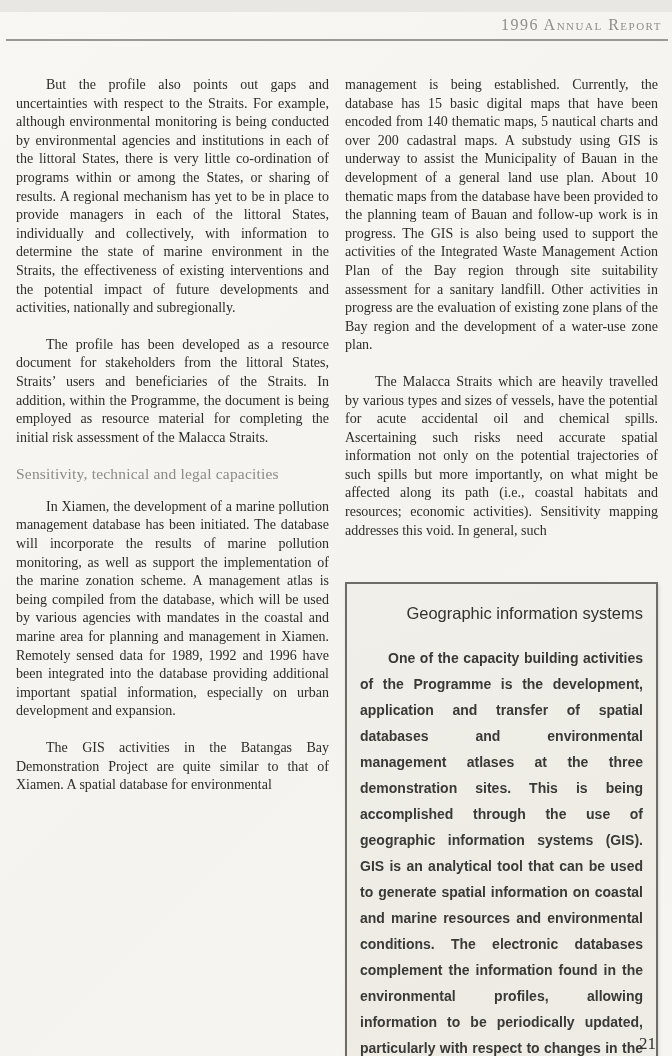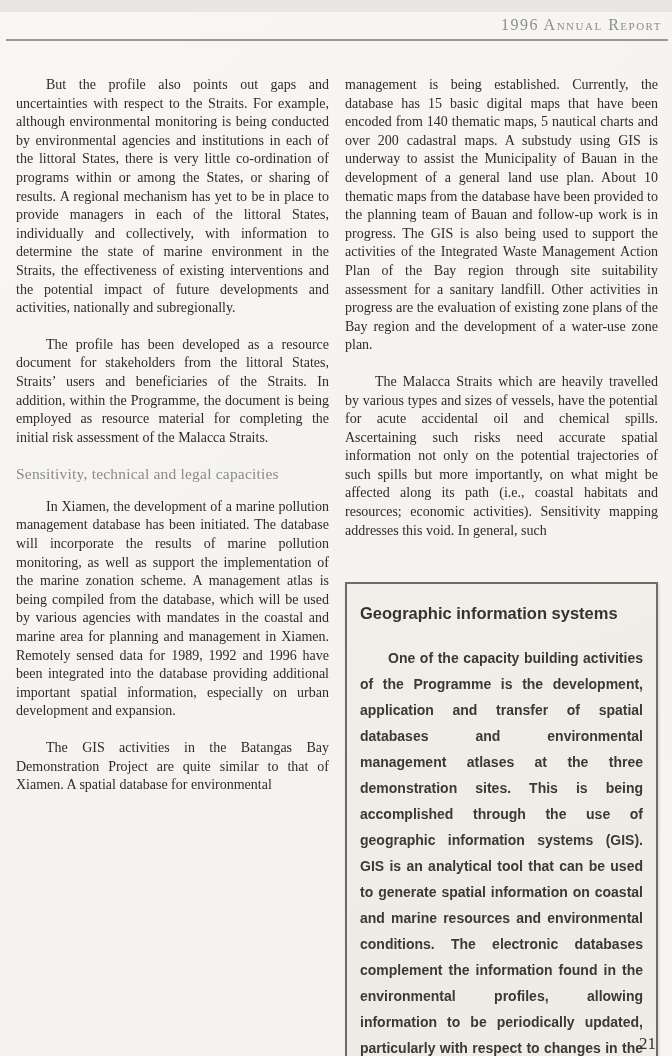--- a/index.html
+++ b/index.html
@@ -62,22 +62,22 @@
   .info-box{
     margin-top:42px;
     border:2px solid #6d6c68;
     background:linear-gradient(160deg,#f1efe9 0%,#edebe4 60%,#f0eee8 100%);
     box-shadow:1px 2px 3px rgba(0,0,0,.12);
     padding:16px 13px 14px 13px;
     font-family:"Liberation Sans","DejaVu Sans",sans-serif;
     box-sizing:border-box;
   }
   .info-box-title{
-    text-align:left;
-    font-weight:bold;
+    text-align:right;
+    font-weight:normal;
     font-size:16.5px;
     color:#34332f;
     margin:4px 0 22px 0;
   }
   .info-box-body{
     font-size:14px;
     line-height:26px;
     color:#3a3935;
     text-align:justify;
     text-indent:28px;

